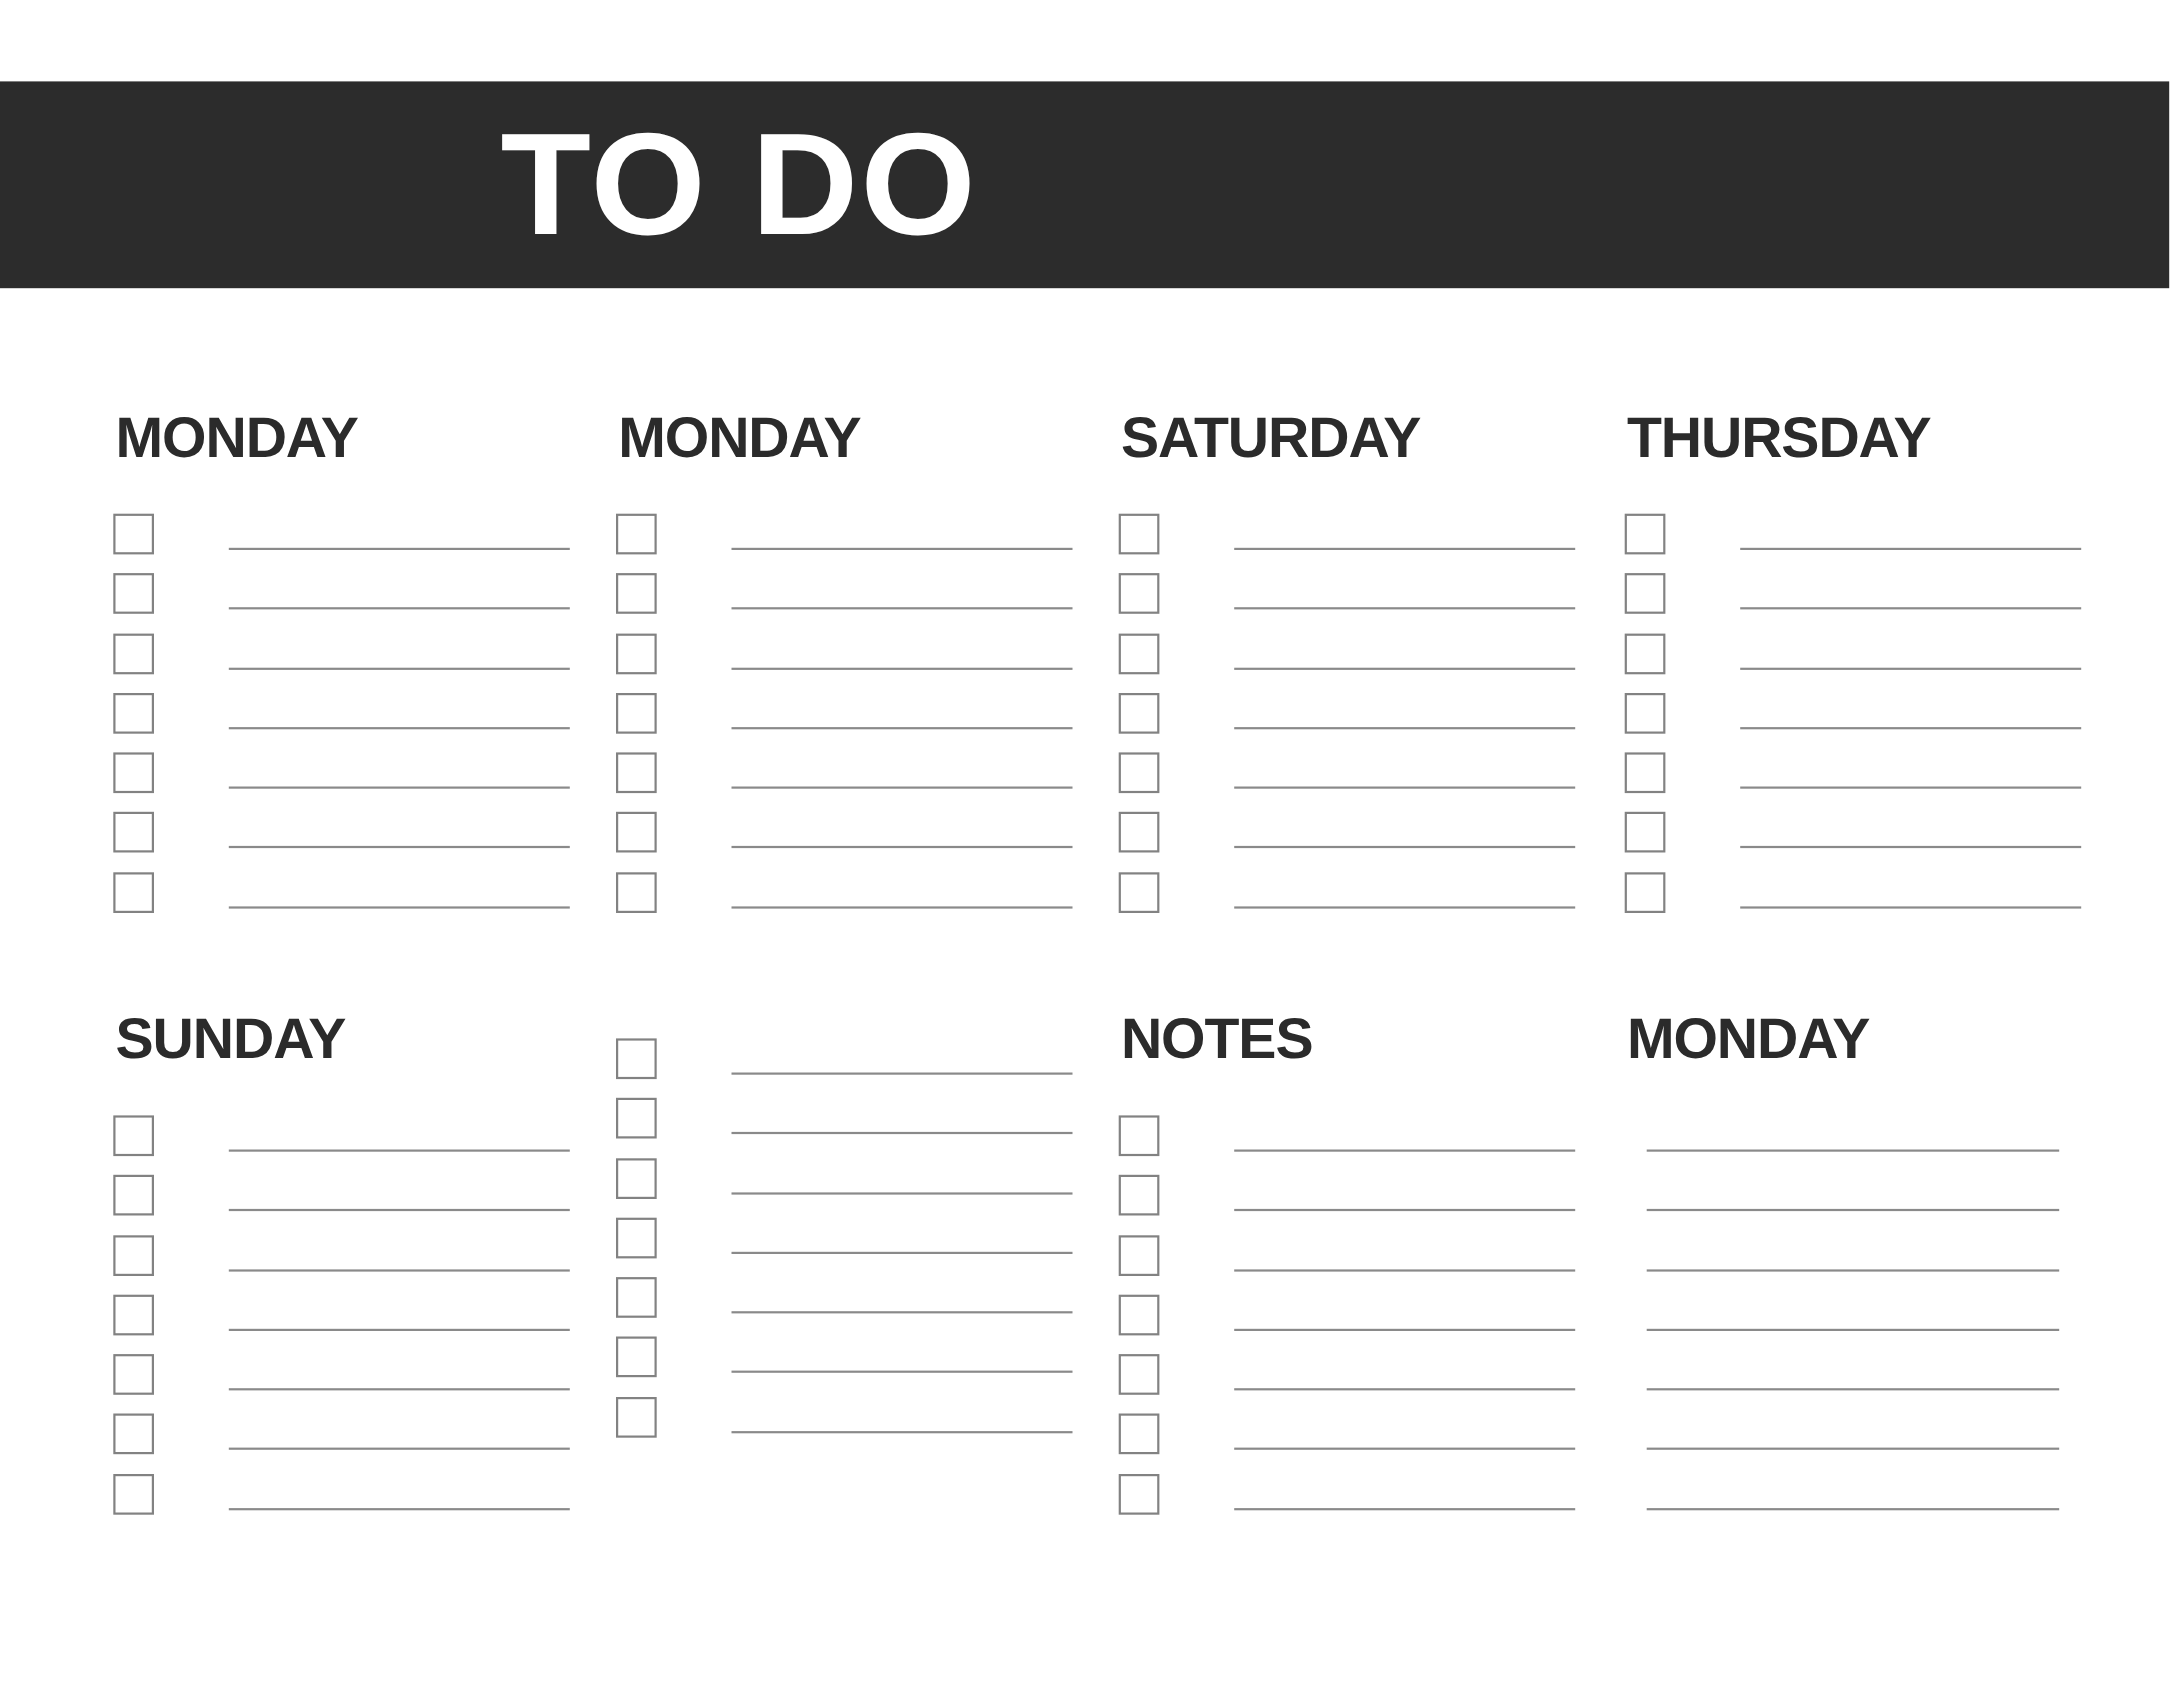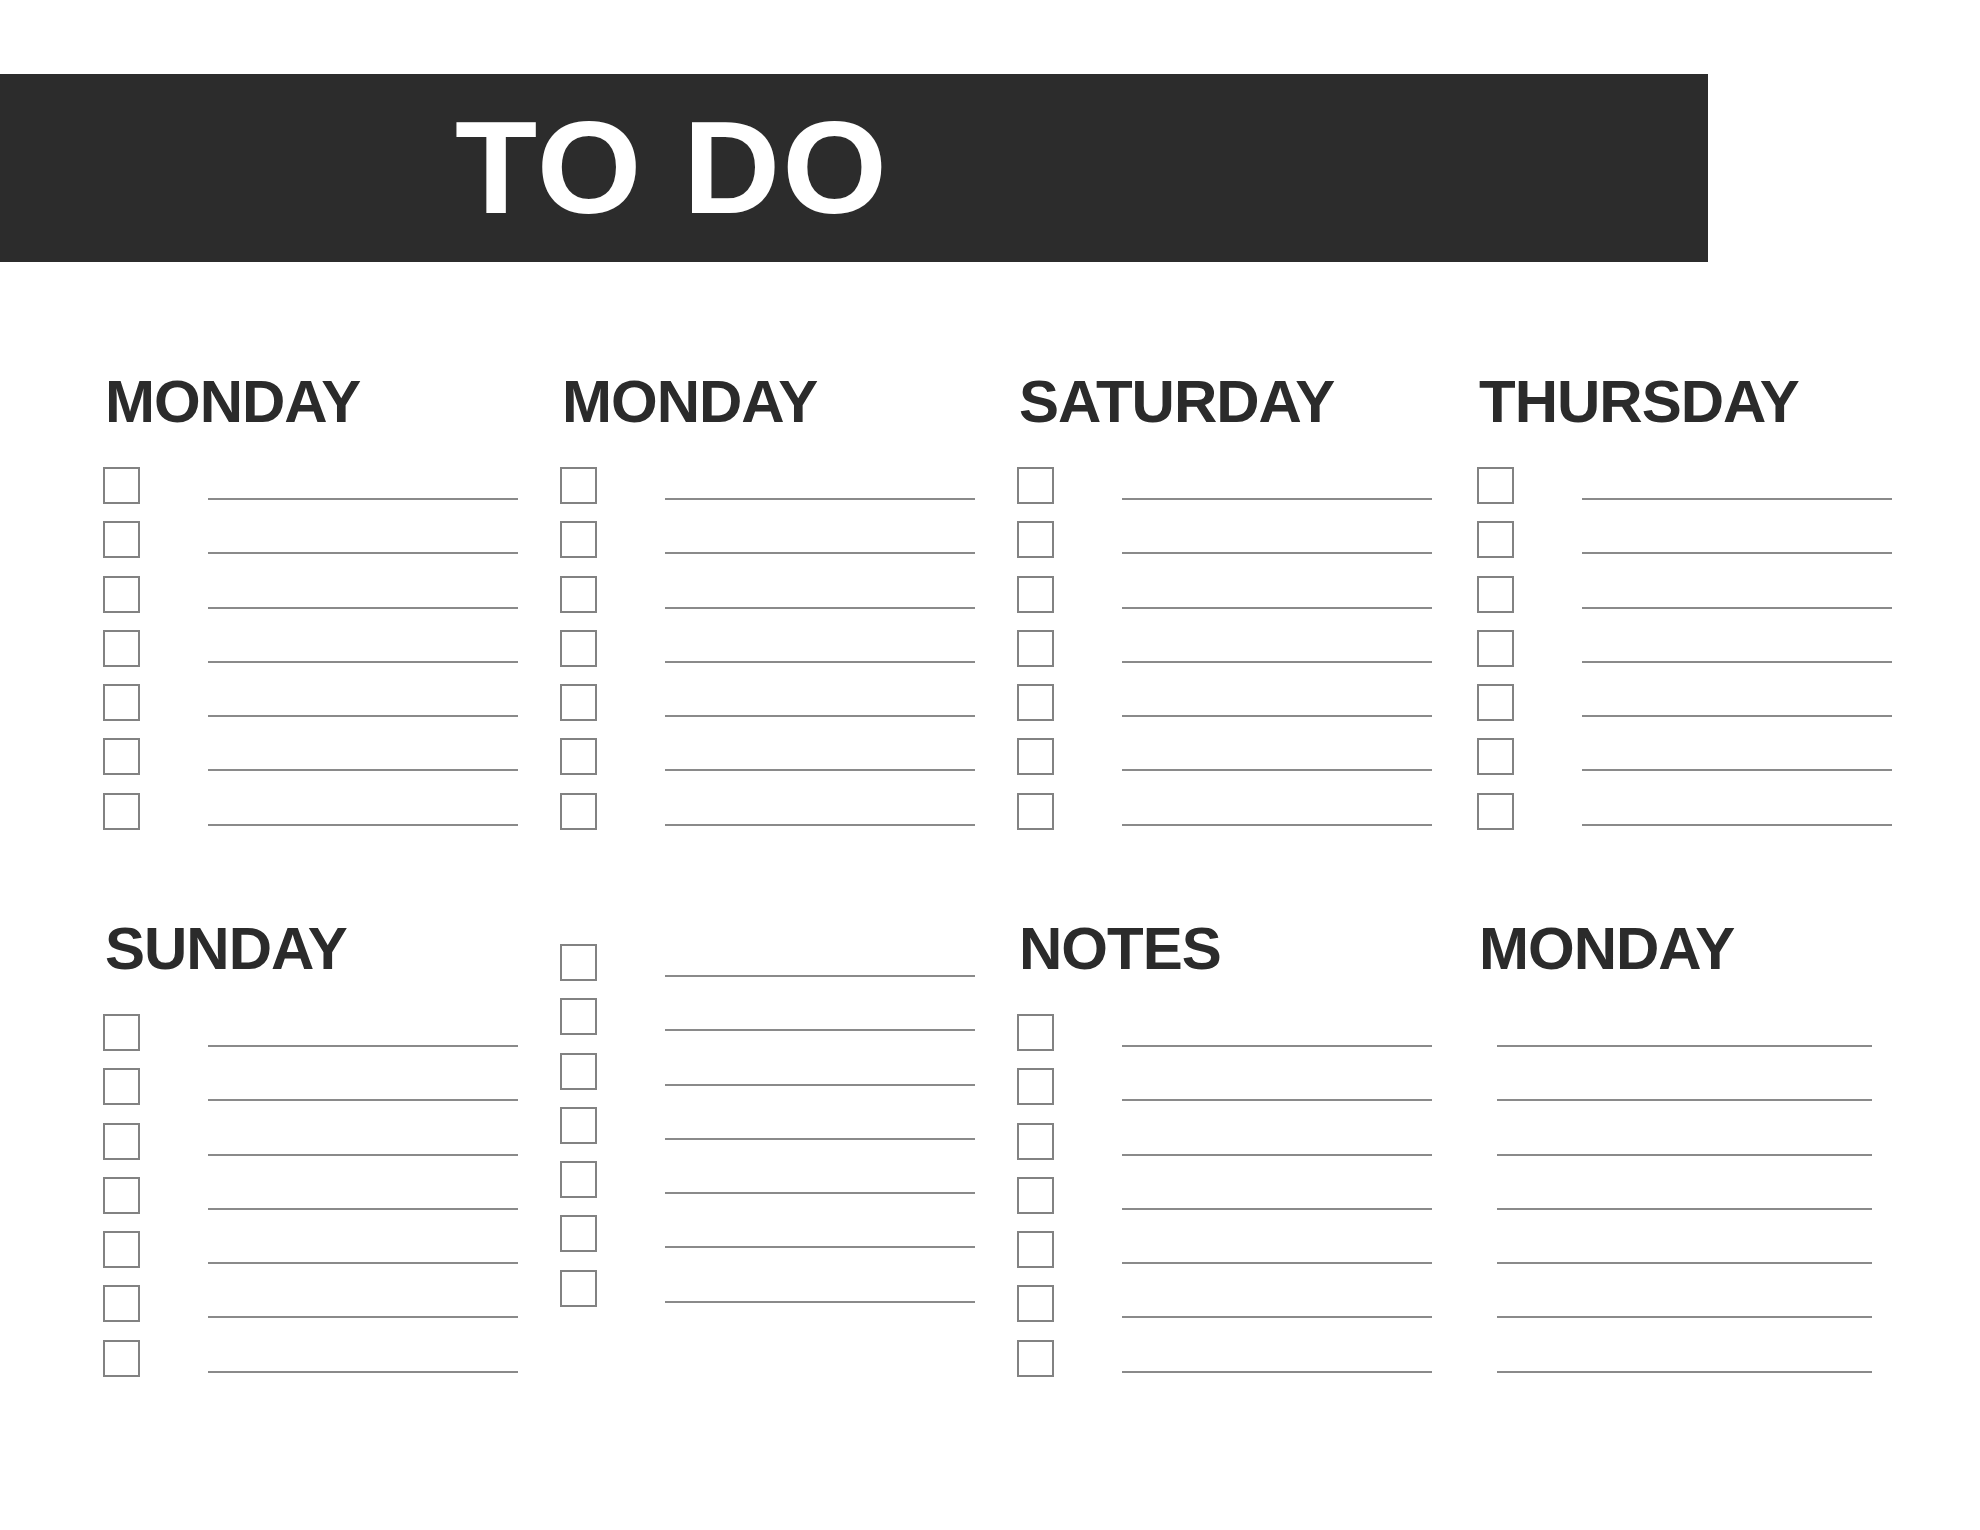--- a/index.html
+++ b/index.html
@@ -15,21 +15,21 @@
     width:1980px;
     height:1530px;
     background:#ffffff;
   }
 
   
   .title-bar {
     position:absolute;
     left:0;
     top:74px;
-    width:1708px;
+    width:1972px;
     height:188px;
     background:#2c2c2c;
     display:flex;
     align-items:center;
   }
   .title-text {
     margin-left:455px;
     color:#ffffff;
     font-family:"Liberation Sans", sans-serif;
     font-weight:bold;
@@ -58,21 +58,21 @@
   .col-2 { left:545px; }
   .col-3 { left:1002px; }
   .col-4 { left:1462px; }
   
   .row-1 { top:110px; }
   .row-2 { top:657px; }
 
   .block-title {
     font-family:"Liberation Sans", sans-serif;
     font-weight:bold;
-    font-size:60px;
+    font-size:52px;
     line-height:1;
     color:#2b2b2b;
     letter-spacing:-1px;
     white-space:nowrap;
     margin-left:17px;
     height:70px;
   }
 
   .rows {
     margin-top:23px;

